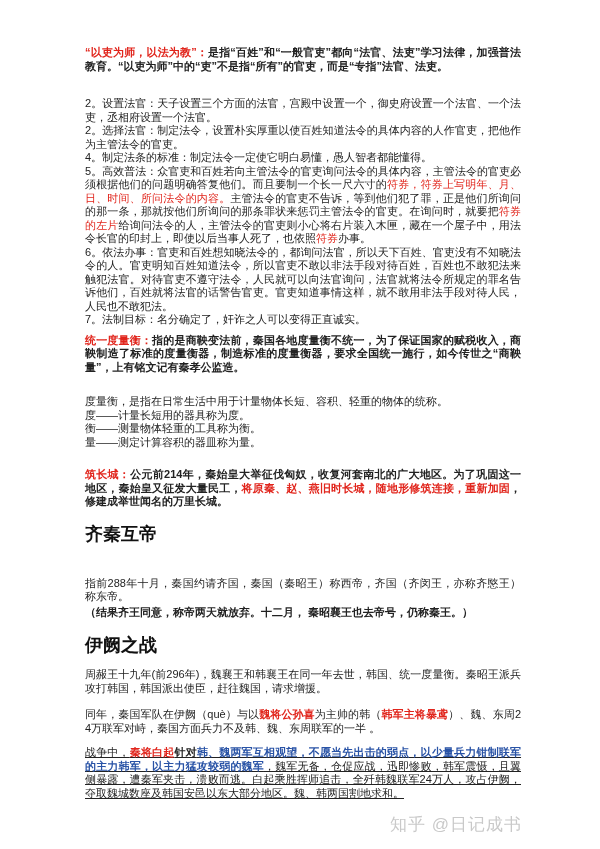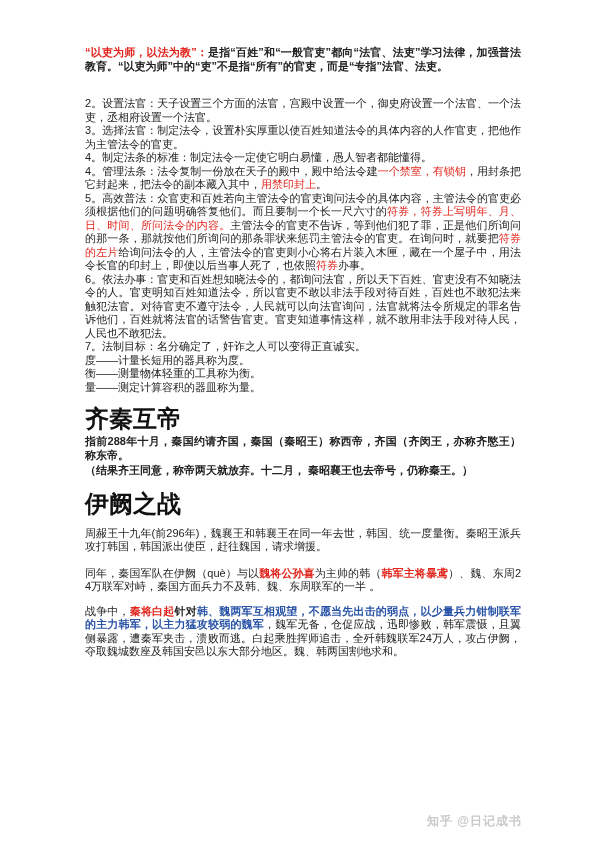--- a/index.html
+++ b/index.html
@@ -8,49 +8,51 @@
     font-family:"Liberation Sans","DejaVu Sans",sans-serif;
   }
   .page{position:relative;width:600px;height:849px;overflow:hidden;background:var(--bg,#fff);}
   .content{position:absolute;left:85px;top:46px;width:436px;}
   .para{
     margin:0;font-size:11px;line-height:13.5px;color:var(--text,#222);
     text-align:justify;word-break:break-all;
   }
   .para.bold{font-weight:bold;}
   .heading{
-    margin:0;font-size:24px;line-height:24px;font-weight:bold;color:var(--heading,#111);
+    margin:0;font-size:18px;line-height:24px;font-weight:bold;color:var(--heading,#111);
   }
   .c-red{color:var(--red,#e1251c);}
   .c-blue{color:var(--blue,#2953a6);}
   .w-b{font-weight:bold;}
   .watermark{
     position:absolute;right:78px;top:813px;
-    font-size:12px;letter-spacing:1px;color:var(--wm,#c9c9c9);
-    font-weight:bold;
+    font-size:17px;letter-spacing:1px;color:var(--wm,#c9c9c9);
+    font-weight:normal;
   }
 </style>
 </head>
 <body>
 
 <div class="page">
   <div class="content" id="doc">
       <p class="para bold"><span class="run c-red">“以吏为师，以法为教”：</span><span class="run">是指“百姓”和“一般官吏”都向“法官、法吏”学习法律，加强普法教育。“以吏为师”中的“吏”不是指“所有”的官吏，而是“专指”法官、法吏。</span></p>
       <p class="para" style="margin-top: 24px;"><span class="run">2。设置法官：天子设置三个方面的法官，宫殿中设置一个，御史府设置一个法官、一个法吏，丞相府设置一个法官。</span></p>
-      <p class="para"><span class="run">3。选择法官：制定法令，设置朴实厚重以使百姓知道法令的具体内容的人作官吏，把他作为主管法令的官吏。</span></p>
+      <p class="para"><span class="run">2。选择法官：制定法令，设置朴实厚重以使百姓知道法令的具体内容的人作官吏，把他作为主管法令的官吏。</span></p>
       <p class="para"><span class="run">4。制定法条的标准：制定法令一定使它明白易懂，愚人智者都能懂得。</span></p>
-      <p class="para"><span class="run">4。管理法条：法令复制一份放在天子的殿中，殿中给法令建</span><span class="run c-red">一个禁室，有锁钥</span><span class="run">，用封条把它封起来，把法令的副本藏入其中，</span><span class="run c-red">用禁印封上</span><span class="run">。</span></p>
       <p class="para"><span class="run">5。高效普法：众官吏和百姓若向主管法令的官吏询问法令的具体内容，主管法令的官吏必须根据他们的问题明确答复他们。而且要制一个长一尺六寸的</span><span class="run c-red">符券，符券上写明年、月、日、时间、所问法令的内容。</span><span class="run">主管法令的官吏不告诉，等到他们犯了罪，正是他们所询问的那一条，那就按他们所询问的那条罪状来惩罚主管法令的官吏。在询问时，就要把</span><span class="run c-red">符券的左片</span><span class="run">给询问法令的人，主管法令的官吏则小心将右片装入木匣，藏在一个屋子中，用法令长官的印封上，即使以后当事人死了，也依照</span><span class="run c-red">符券</span><span class="run">办事。</span></p>
       <p class="para"><span class="run">6。依法办事：官吏和百姓想知晓法令的，都询问法官，所以天下百姓、官吏没有不知晓法令的人。官吏明知百姓知道法令，所以官吏不敢以非法手段对待百姓，百姓也不敢犯法来触犯法官。对待官吏不遵守法令，人民就可以向法官询问，法官就将法令所规定的罪名告诉他们，百姓就将法官的话警告官吏。官吏知道事情这样，就不敢用非法手段对待人民，人民也不敢犯法。</span></p>
       <p class="para"><span class="run">7。法制目标：名分确定了，奸诈之人可以变得正直诚实。</span></p>
+      <p class="para bold" style="margin-top: 7px;"><span class="run c-red">统一度量衡：</span><span class="run">指的是商鞅变法前，秦国各地度量衡不统一，为了保证国家的赋税收入，商鞅制造了标准的度量衡器，制造标准的度量衡器，要求全国统一施行，如今传世之“商鞅量”，上有铭文记有秦孝公监造。</span></p>
+      <p class="para" style="margin-top: 21px;"><span class="run">度量衡，是指在日常生活中用于计量物体长短、容积、轻重的物体的统称。</span></p>
       <p class="para"><span class="run">度——计量长短用的器具称为度。</span></p>
       <p class="para"><span class="run">衡——测量物体轻重的工具称为衡。</span></p>
       <p class="para"><span class="run">量——测定计算容积的器皿称为量。</span></p>
+      <p class="para bold" style="margin-top: 19px;"><span class="run c-red">筑长城：</span><span class="run">公元前214年，秦始皇大举征伐匈奴，收复河套南北的广大地区。为了巩固这一地区，秦始皇又征发大量民工，</span><span class="run c-red">将原秦、赵、燕旧时长城，随地形修筑连接，重新加固</span><span class="run">，修建成举世闻名的万里长城。</span></p>
       <h2 class="heading" style="margin-top: 13px;"><span class="run">齐秦互帝</span></h2>
-      <p class="para" style="margin-top: 4px; font-weight: bold;"><span class="run">指前288年十月，秦国约请齐国，秦国（秦昭王）称西帝，齐国（齐闵王，亦称齐愍王）称东帝。</span></p>
+      <p class="para" style="margin-top: 31px;"><span class="run">指前288年十月，秦国约请齐国，秦国（秦昭王）称西帝，齐国（齐闵王，亦称齐愍王）称东帝。</span></p>
       <p class="para" style="margin-top: 2px; font-weight: bold;"><span class="run">（结果齐王同意，称帝两天就放弃。十二月， 秦昭襄王也去帝号，仍称秦王。）</span></p>
       <h2 class="heading" style="margin-top: 14px;"><span class="run">伊阙之战</span></h2>
       <p class="para" style="margin-top: 11px;"><span class="run">周赧王十九年(前296年)，魏襄王和韩襄王在同一年去世，韩国、统一度量衡。秦昭王派兵攻打韩国，韩国派出使臣，赶往魏国，请求增援。</span></p>
       <p class="para" style="margin-top: 13px;"><span class="run">同年，秦国军队在伊阙（què）与以</span><span class="run c-red w-b">魏将公孙喜</span><span class="run">为主帅的韩（</span><span class="run c-red w-b">韩军主将暴鸢</span><span class="run">）、魏、东周24万联军对峙，秦国方面兵力不及韩、魏、东周联军的一半 。</span></p>
-      <p class="para" style="margin-top: 11px;"><span class="run">战争中，</span><span class="run c-red w-b">秦将白起</span><span class="run w-b">针对</span><span class="run c-blue w-b">韩、魏两军互相观望，不愿当先出击的弱点，以少量兵力钳制联军的主力韩军，以主力猛攻较弱的魏军</span><span class="run">，魏军无备，仓促应战，迅即惨败，韩军震慑，且翼侧暴露，遭秦军夹击，溃败而逃。白起乘胜挥师追击，全歼韩魏联军24万人，攻占伊阙，夺取魏城数座及韩国安邑以东大部分地区。魏、韩两国割地求和。</span></p>
+      <p class="para" style="margin-top: 11px; text-decoration: underline;"><span class="run">战争中，</span><span class="run c-red w-b">秦将白起</span><span class="run w-b">针对</span><span class="run c-blue w-b">韩、魏两军互相观望，不愿当先出击的弱点，以少量兵力钳制联军的主力韩军，以主力猛攻较弱的魏军</span><span class="run">，魏军无备，仓促应战，迅即惨败，韩军震慑，且翼侧暴露，遭秦军夹击，溃败而逃。白起乘胜挥师追击，全歼韩魏联军24万人，攻占伊阙，夺取魏城数座及韩国安邑以东大部分地区。魏、韩两国割地求和。</span></p>
     </div>
   <div class="watermark">知乎 @日记成书</div>
 </div>
 
 </body></html>

